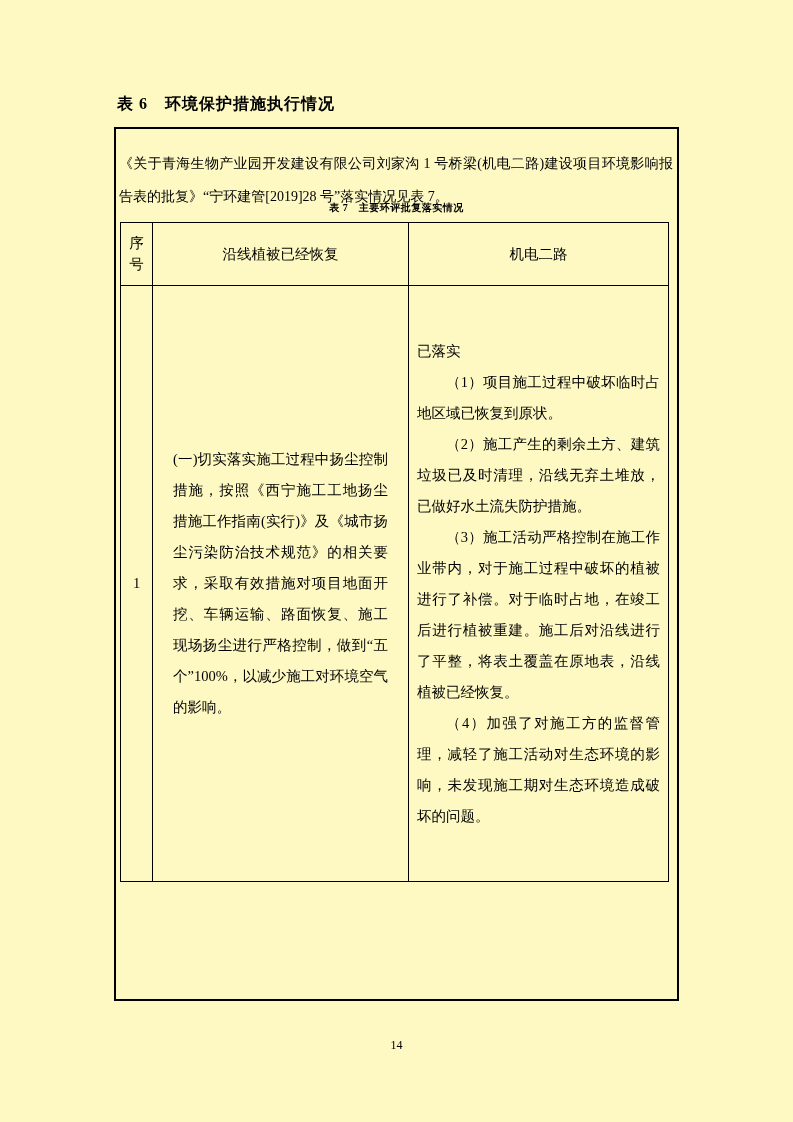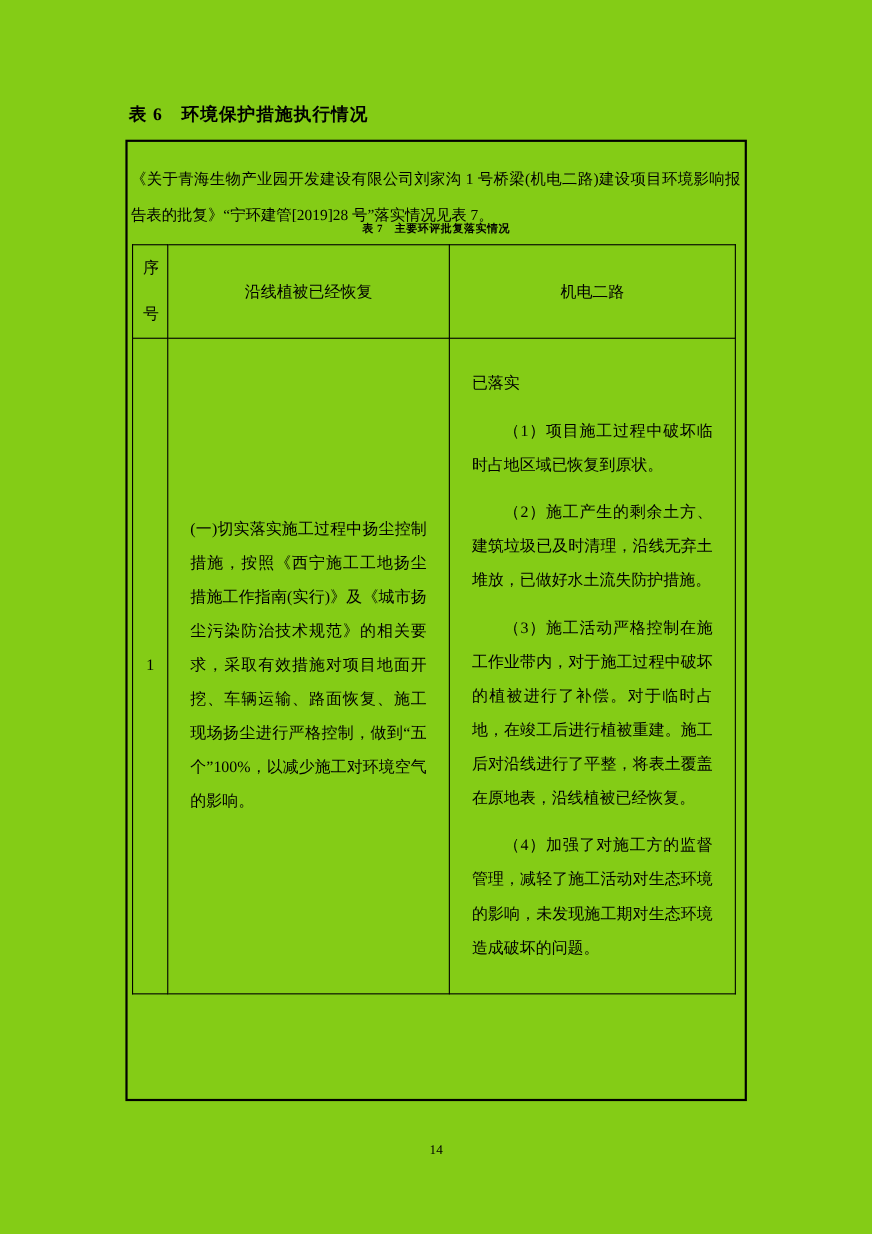--- a/index.html
+++ b/index.html
@@ -1,19 +1,19 @@
 <!DOCTYPE html>
 <html><head>
 <meta charset="utf-8">
 <style>
   html,body{margin:0;padding:0;background:#ffffff;}
   .page{
     position:relative;
     width:793px;height:1122px;
-    background:#84cc16;
+    background:#fef9c3;
     color:#000;
     font-family:"Liberation Serif","DejaVu Serif",serif;
     overflow:hidden;
   }
   .doc-title{
     position:absolute;
     left:117px;top:94px;
     margin:0;
     font-size:16px;
     font-weight:bold;
@@ -59,39 +59,39 @@
     font-weight:normal;
     vertical-align:middle;
     box-sizing:border-box;
   }
   tr.hdr{height:63px;}
   tr.row1{height:596px;}
   th.h-no{text-align:center;padding:0;}
   th.h-no .wrap{
     display:inline-block;
     width:1.1em;
-    line-height:42px;
-    text-align:right;
+    line-height:21px;
+    text-align:center;
   }
   th.h-req, th.h-status{text-align:center;}
   td.cell-no{text-align:center;}
   td.cell-req{
     padding:0 20px;
     line-height:31px;
     text-align:justify;
     text-justify:inter-ideograph;
   }
   td.cell-req p{margin:0;}
   td.cell-status{
     padding:0 8px;
     line-height:31px;
     text-align:justify;
     text-justify:inter-ideograph;
   }
-  td.cell-status p{margin:12px;}
+  td.cell-status p{margin:0;}
   td.cell-status p.item{text-indent:2em;}
   .page-number{
     position:absolute;
     left:0;top:1038px;
     width:100%;
     text-align:center;
     font-size:12px;
   }
 </style>
 </head>

